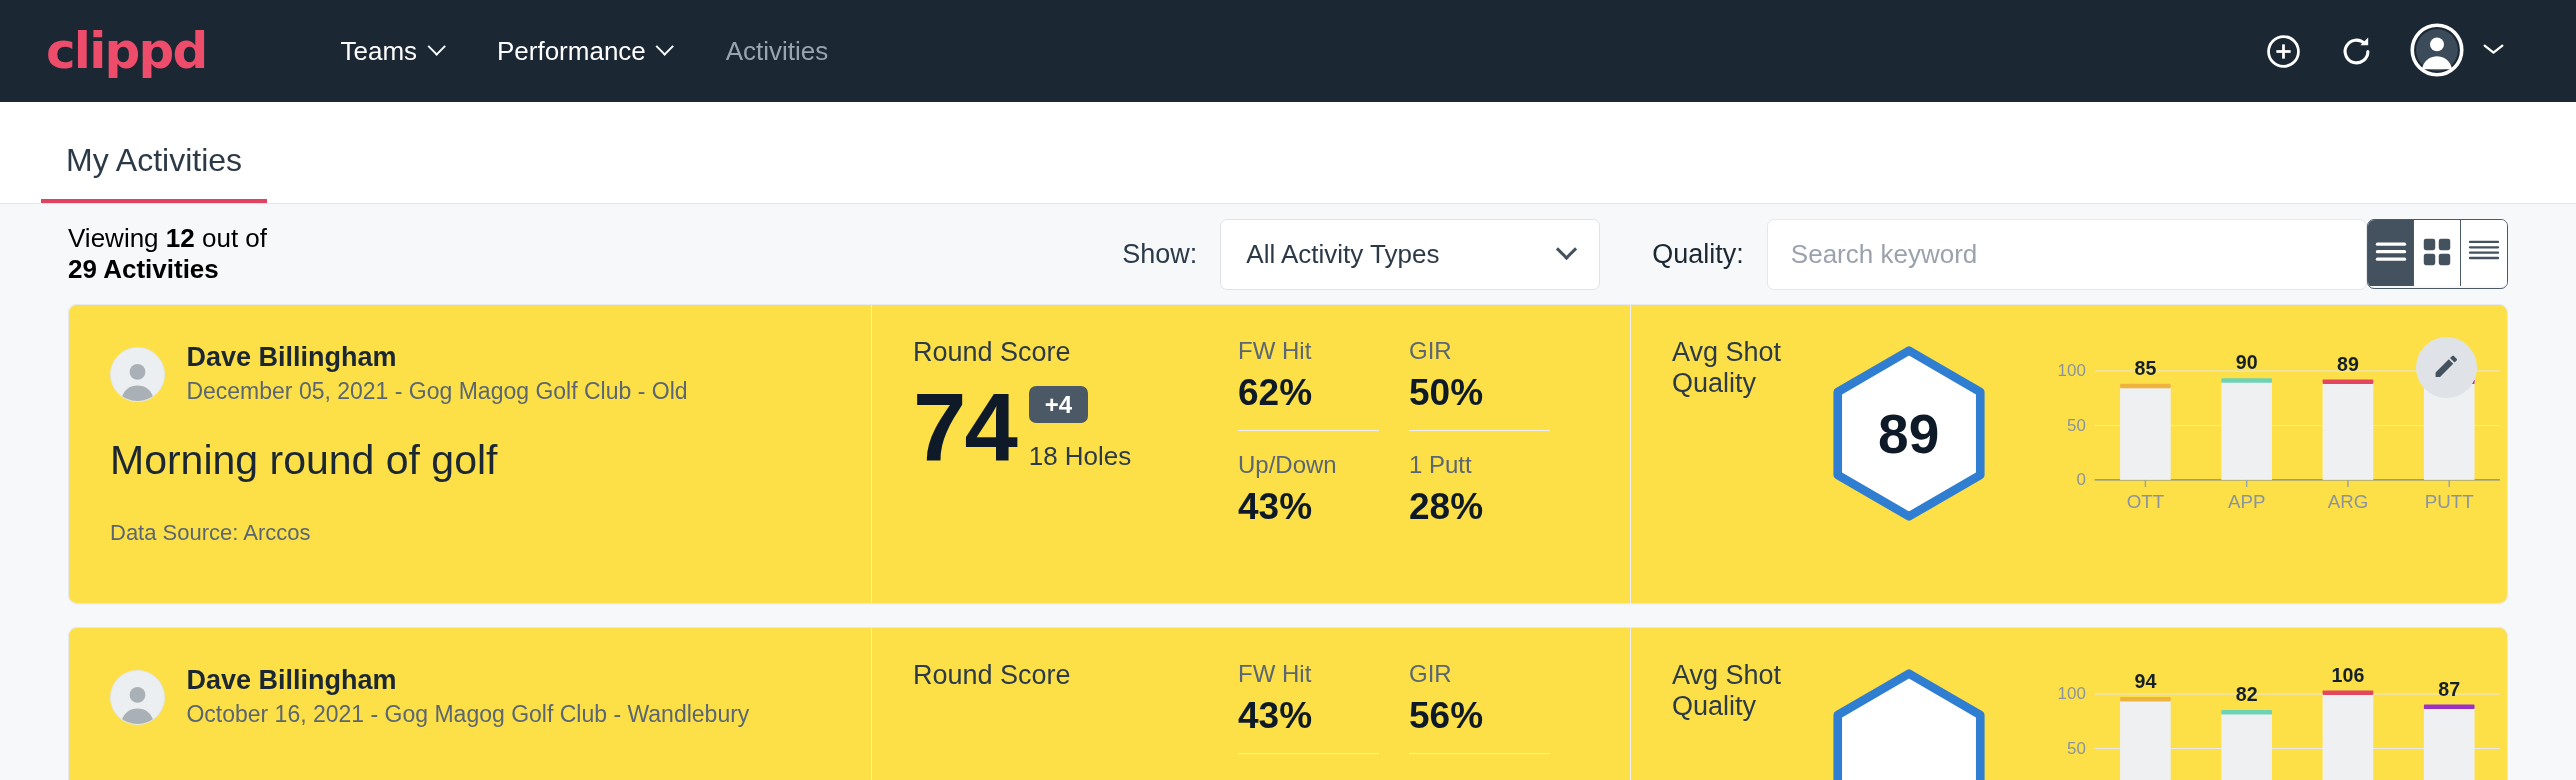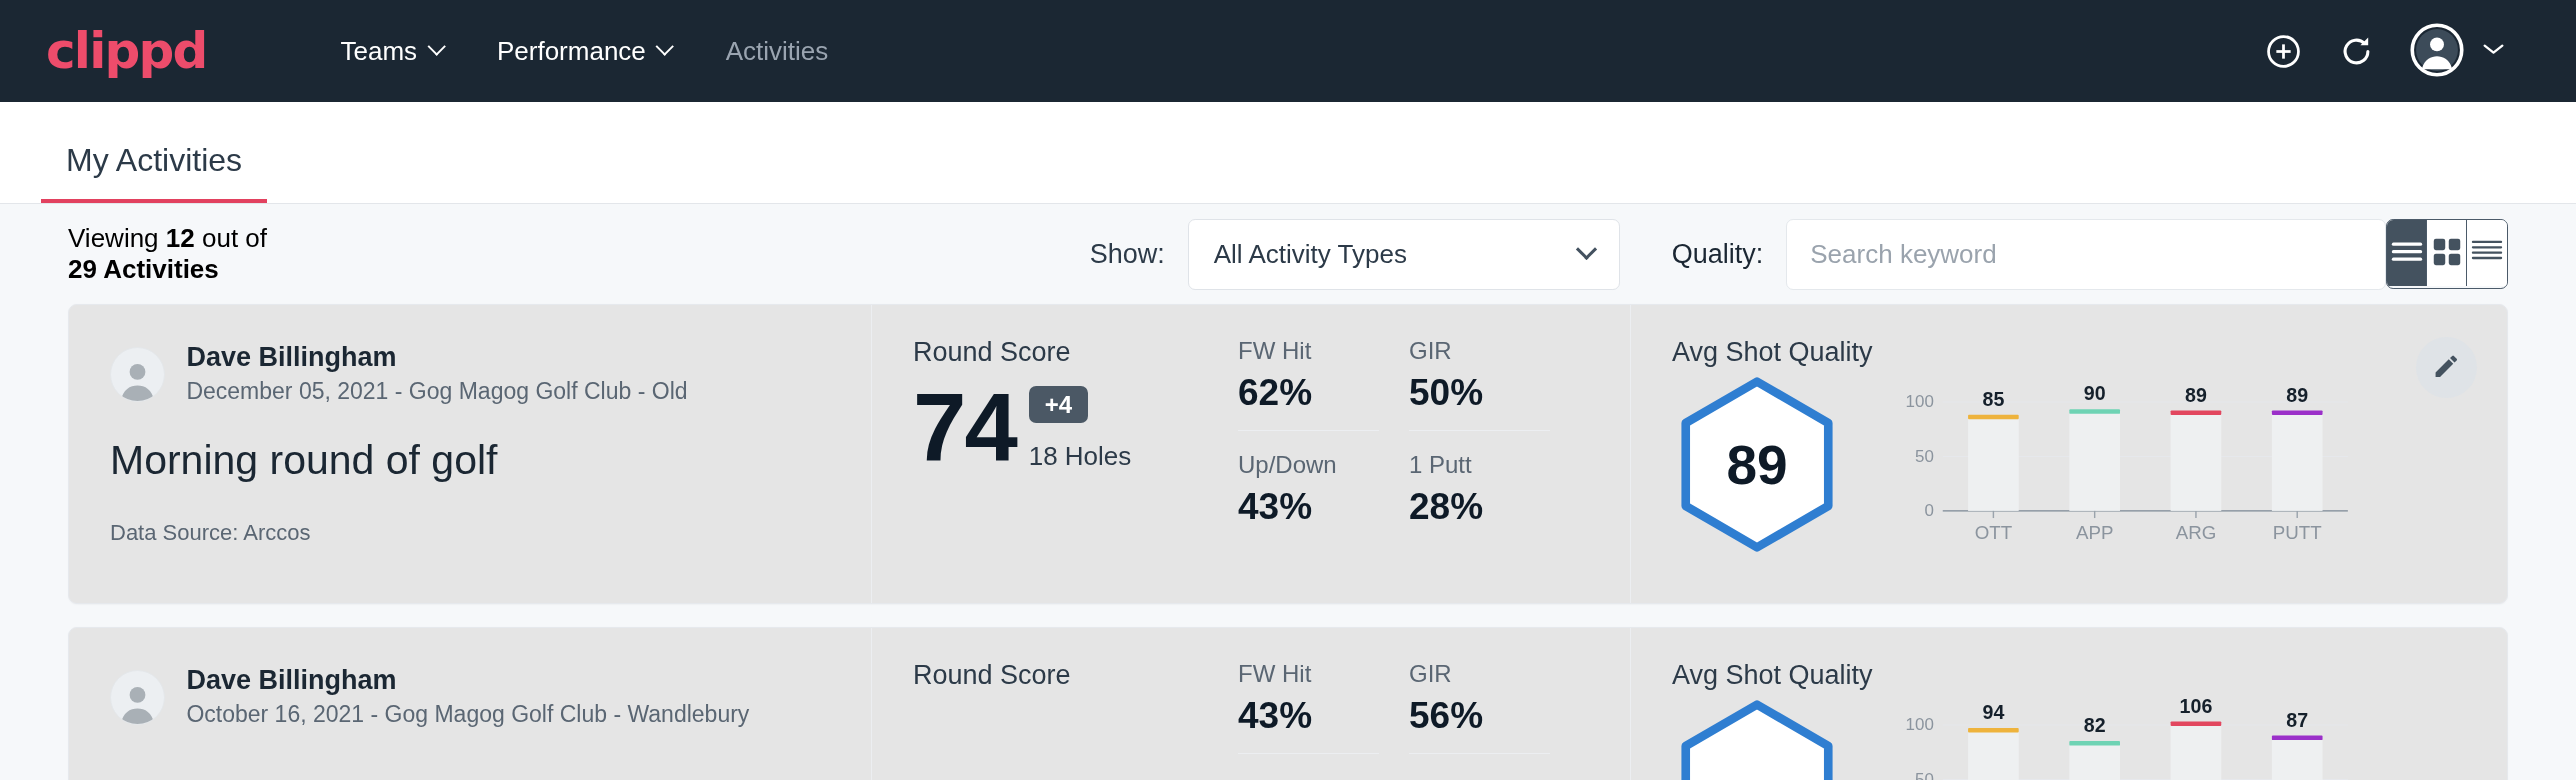--- a/index.html
+++ b/index.html
@@ -89,21 +89,21 @@
     align-items: center;
     height: 100px;
     padding: 0 27px 0 27px;
   }
   .viewing { font-size: 26px; color: #000000; }
   .viewing b { font-weight: 700; }
 
   .show-group { display: flex; align-items: center; margin-left: 821px; gap: 23px; }
   .show-label { font-size: 27px; color: #2c3a48; }
   .select {
-    width: 432px; height: 71px;
+    width: 380px; height: 71px;
     background: #ffffff;
     border: 1.8px solid #dfe3e8;
     border-radius: 7.1px;
     display: flex; align-items: center;
     padding: 0 25px;
     font-size: 26px;
     color: #2c3a48;
     cursor: pointer;
     position: relative;
   }
@@ -143,21 +143,21 @@
     display: flex; align-items: center; justify-content: center;
     background: #ffffff;
     cursor: pointer;
     border-right: 1.8px solid #4b5a69;
   }
   .vt-btn:last-child { border-right: none; }
   .vt-btn.active { background: #44525f; }
 
   
   .card {
-    background: #e5e5e5;
+    background: #fde047;
     border: 1.8px solid #e6e9ed;
     border-radius: 9px;
     height: 300px;
     margin: 0 27px 23px 27px;
     display: flex;
     align-items: stretch;
     position: relative;
     box-shadow: 0 0.9px 1.8px rgba(0,0,0,0.03);
   }
   .card-left {
@@ -210,21 +210,20 @@
   }
   .stat-label { font-size: 24px; color: #5a6673; }
   .stat-value { font-size: 37px; font-weight: 700; color: #0e1a27; margin-top: 7px; padding-bottom: 16px; border-bottom: 1.8px solid #eceef1; }
   .stat-cell.bottom .stat-value { border-bottom: none; padding-bottom: 0; }
   .stat-cell.bottom .stat-label { margin-top: 19.6px; }
 
   .card-quality {
     flex: 1;
     padding: 32px 0 0 41px;
     display: flex;
-    flex-direction: column;
   }
   .quality-body { display: flex; align-items: flex-start; margin-top: 7.1px; }
   .hexwrap { width: 205px; flex: none; position: relative; }
   .hex-num {
     position: absolute;
     top: 0; left: 0; right: 0; bottom: 0;
     display: flex; align-items: center; justify-content: center;
     font-size: 55px; font-weight: 700; color: #0e1a27;
   }
   .chartwrap { flex: 1; margin-left: 14.3px; }

